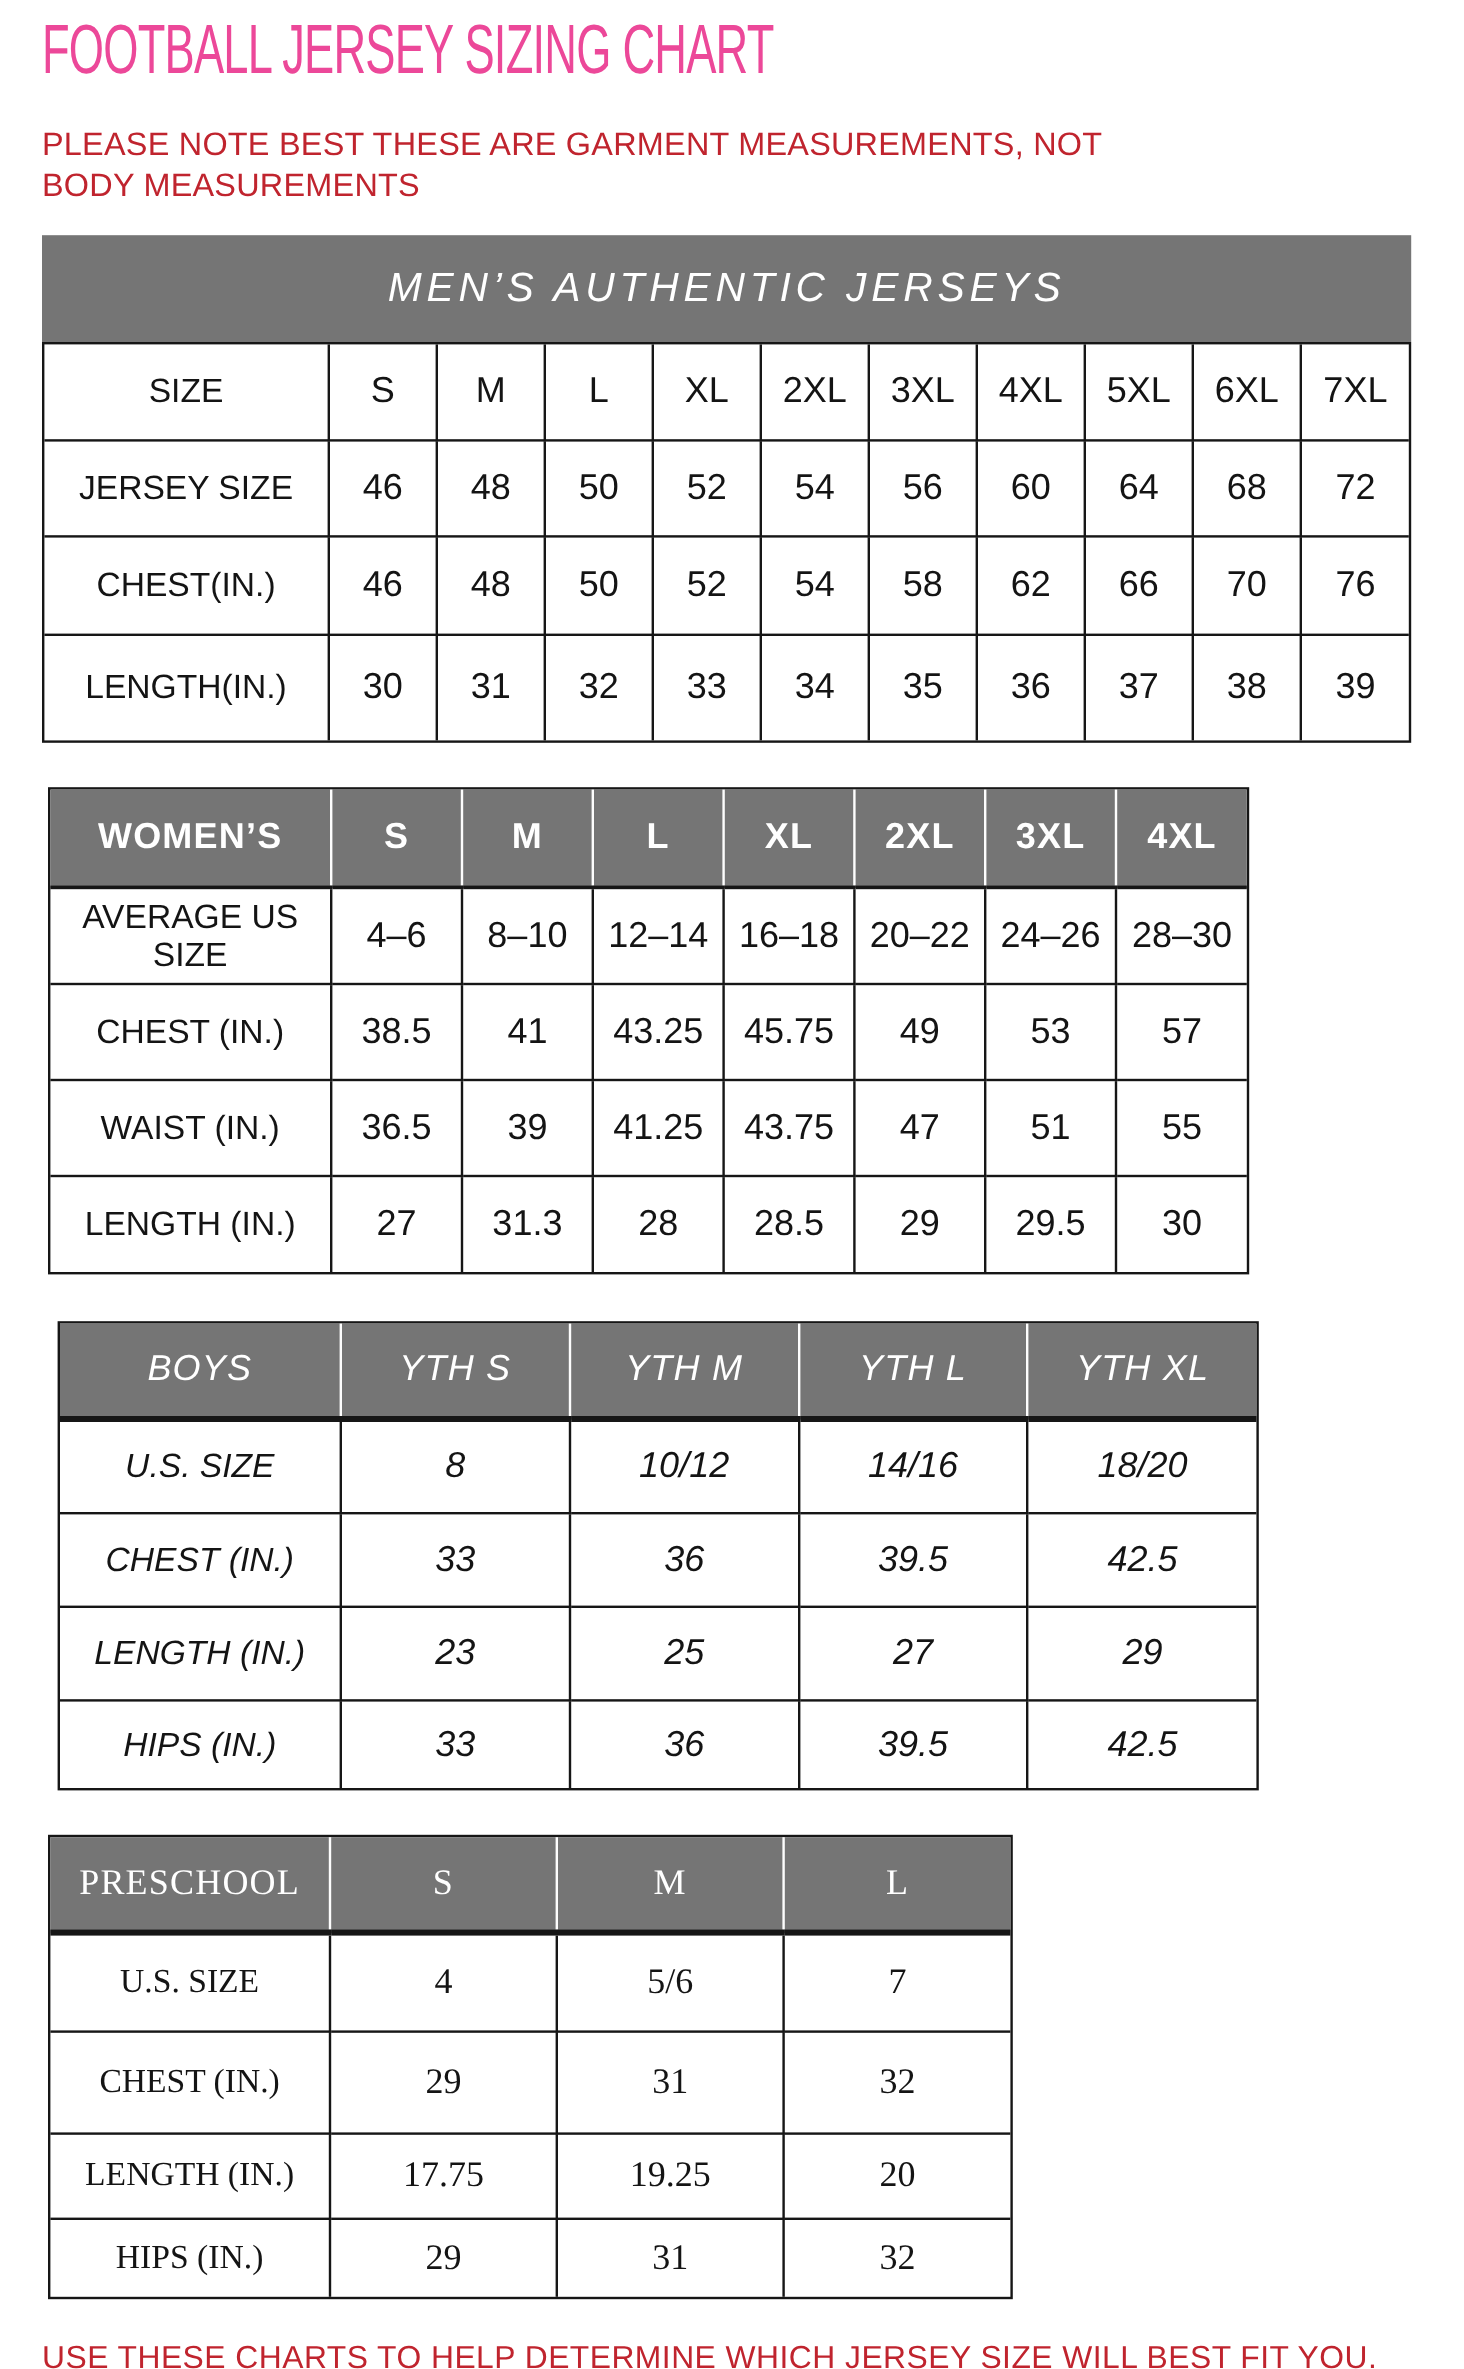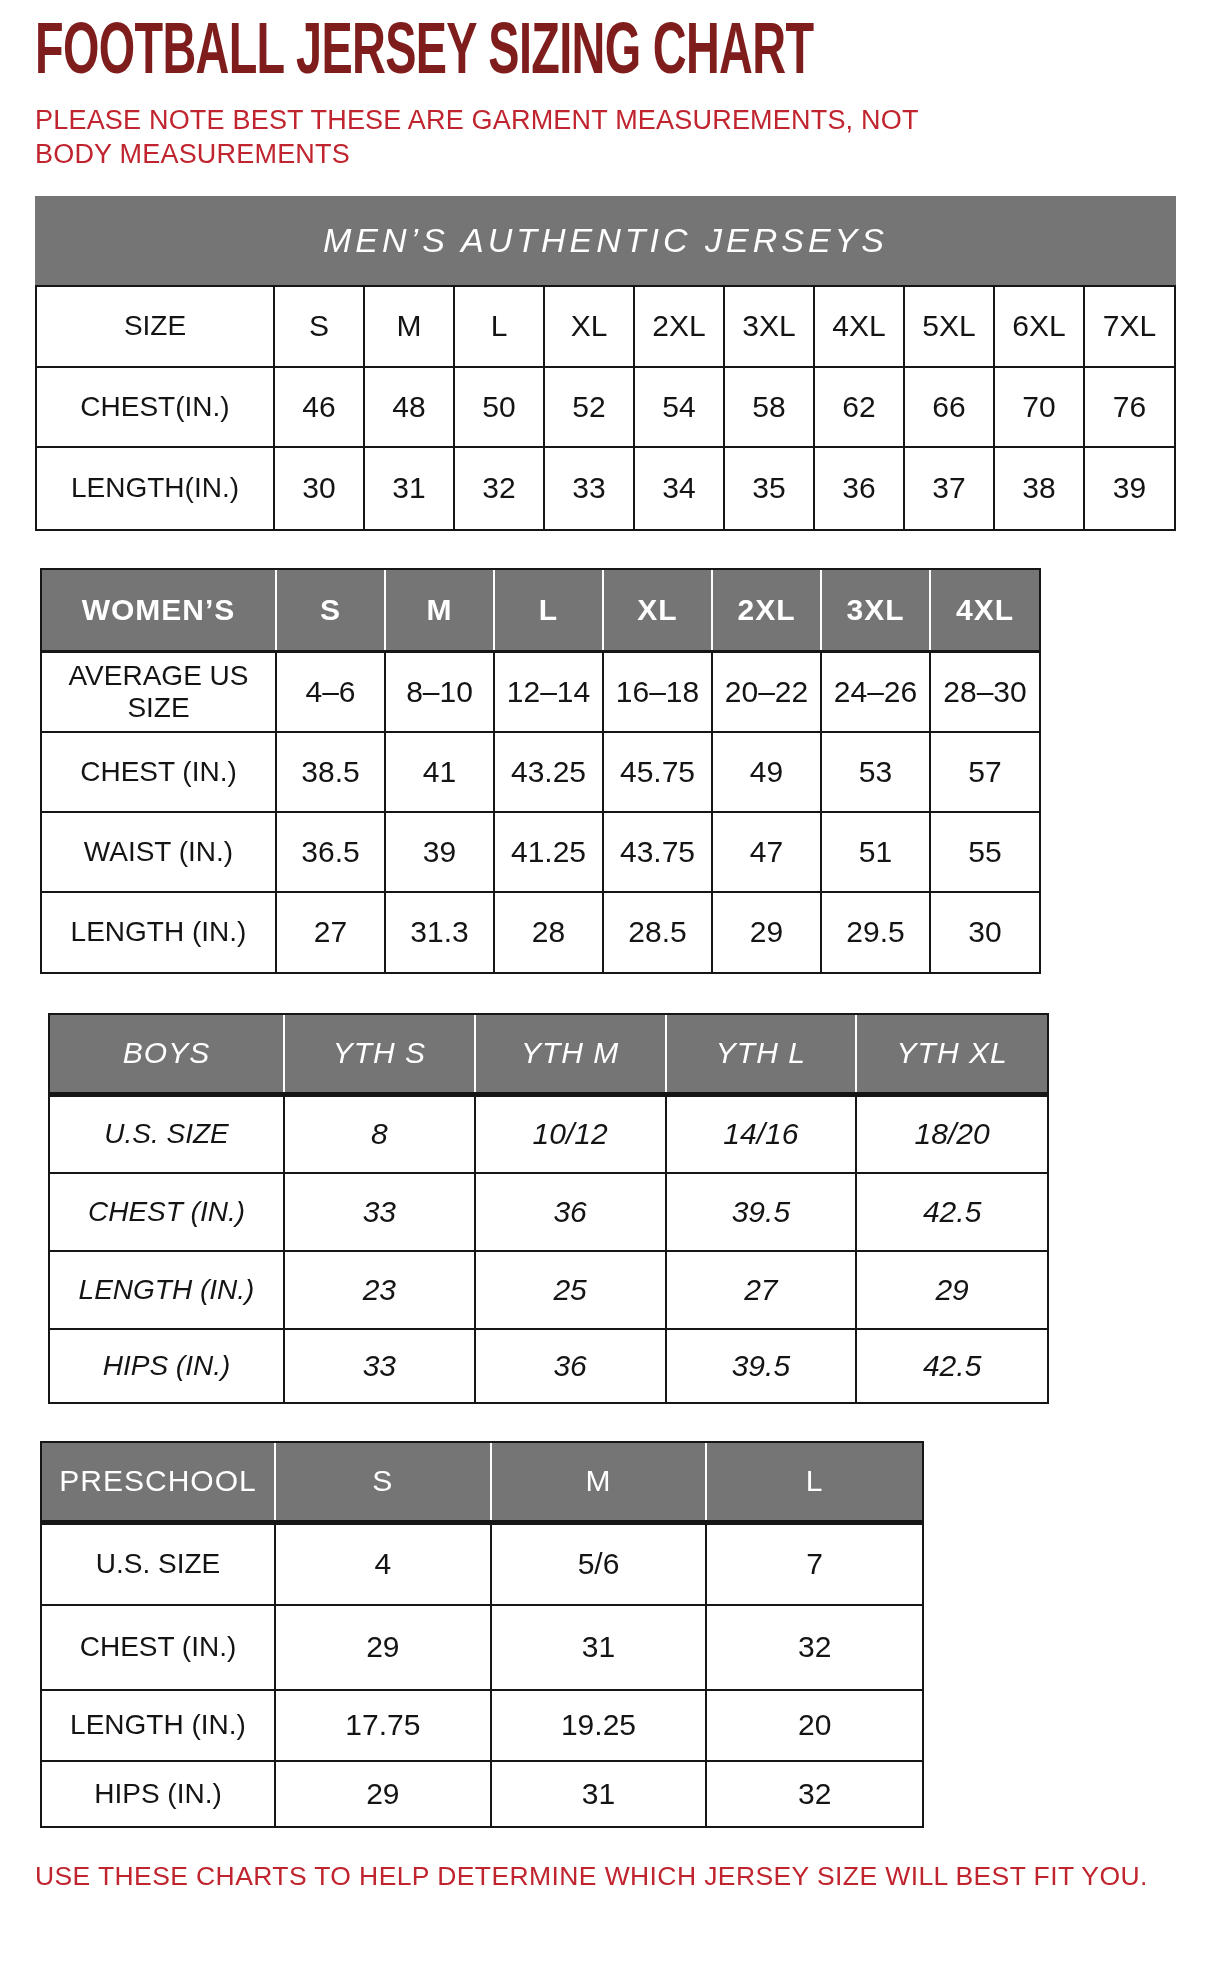--- a/index.html
+++ b/index.html
@@ -6,25 +6,25 @@
   html, body { background: #ffffff; }
   body {
     width: 1220px;
     min-height: 1974px;
     font-family: "Liberation Sans", "DejaVu Sans", sans-serif;
     color: #141414;
   }
   .page-title {
     margin: 18px 0 0 35px;
     height: 66px;
-    font-size: 72px;
-    font-weight: 700;
+    font-size: 58px;
+    font-weight: 400;
     line-height: 0.84;
     white-space: nowrap;
-    color: #7f1d1d;
+    color: #ec4899;
   }
   .page-title .squeeze {
     display: inline-block;
     transform: scaleX(0.65);
     transform-origin: left center;
     letter-spacing: -1px;
   }
   .note {
     margin: 20px 0 0 35px;
     max-width: 905px;
@@ -43,21 +43,21 @@
     align-items: center;
     justify-content: center;
     font-size: 34px;
     letter-spacing: 4px;
     font-style: italic;
   }
   .tblwrap { border: 2px solid #161616; }
   .tblwrap.mens      { margin: 0 0 0 35px;  width: 1141px; }
   .tblwrap.womens    { margin: 37px 0 0 40px; width: 1001px; }
   .tblwrap.boys      { margin: 39px 0 0 48px; width: 1001px; font-style: italic; }
-  .tblwrap.preschool { margin: 37px 0 0 40px; width: 884px; }
+  .tblwrap.preschool { margin: 37px 0 0 40px; width: 804px; font-family: Liberation Serif, serif; }
   table { border-collapse: collapse; width: 100%; table-layout: fixed; }
   td {
     border: 2px solid #161616;
     text-align: center;
     vertical-align: middle;
     font-size: 30px;
     padding: 0 4px;
   }
   td.lbl { font-size: 28px; padding: 0 14px; }
   tr td:first-child { border-left: 0; }
@@ -119,20 +119,33 @@
       <td>L</td>
       <td>XL</td>
       <td>2XL</td>
       <td>3XL</td>
       <td>4XL</td>
       <td>5XL</td>
       <td>6XL</td>
       <td>7XL</td>
     </tr>
     <tr>
+      <td class="lbl">JERSEY SIZE</td>
+      <td>46</td>
+      <td>48</td>
+      <td>50</td>
+      <td>52</td>
+      <td>54</td>
+      <td>56</td>
+      <td>60</td>
+      <td>64</td>
+      <td>68</td>
+      <td>72</td>
+    </tr>
+    <tr>
       <td class="lbl">CHEST(IN.)</td>
       <td>46</td>
       <td>48</td>
       <td>50</td>
       <td>52</td>
       <td>54</td>
       <td>58</td>
       <td>62</td>
       <td>66</td>
       <td>70</td>

